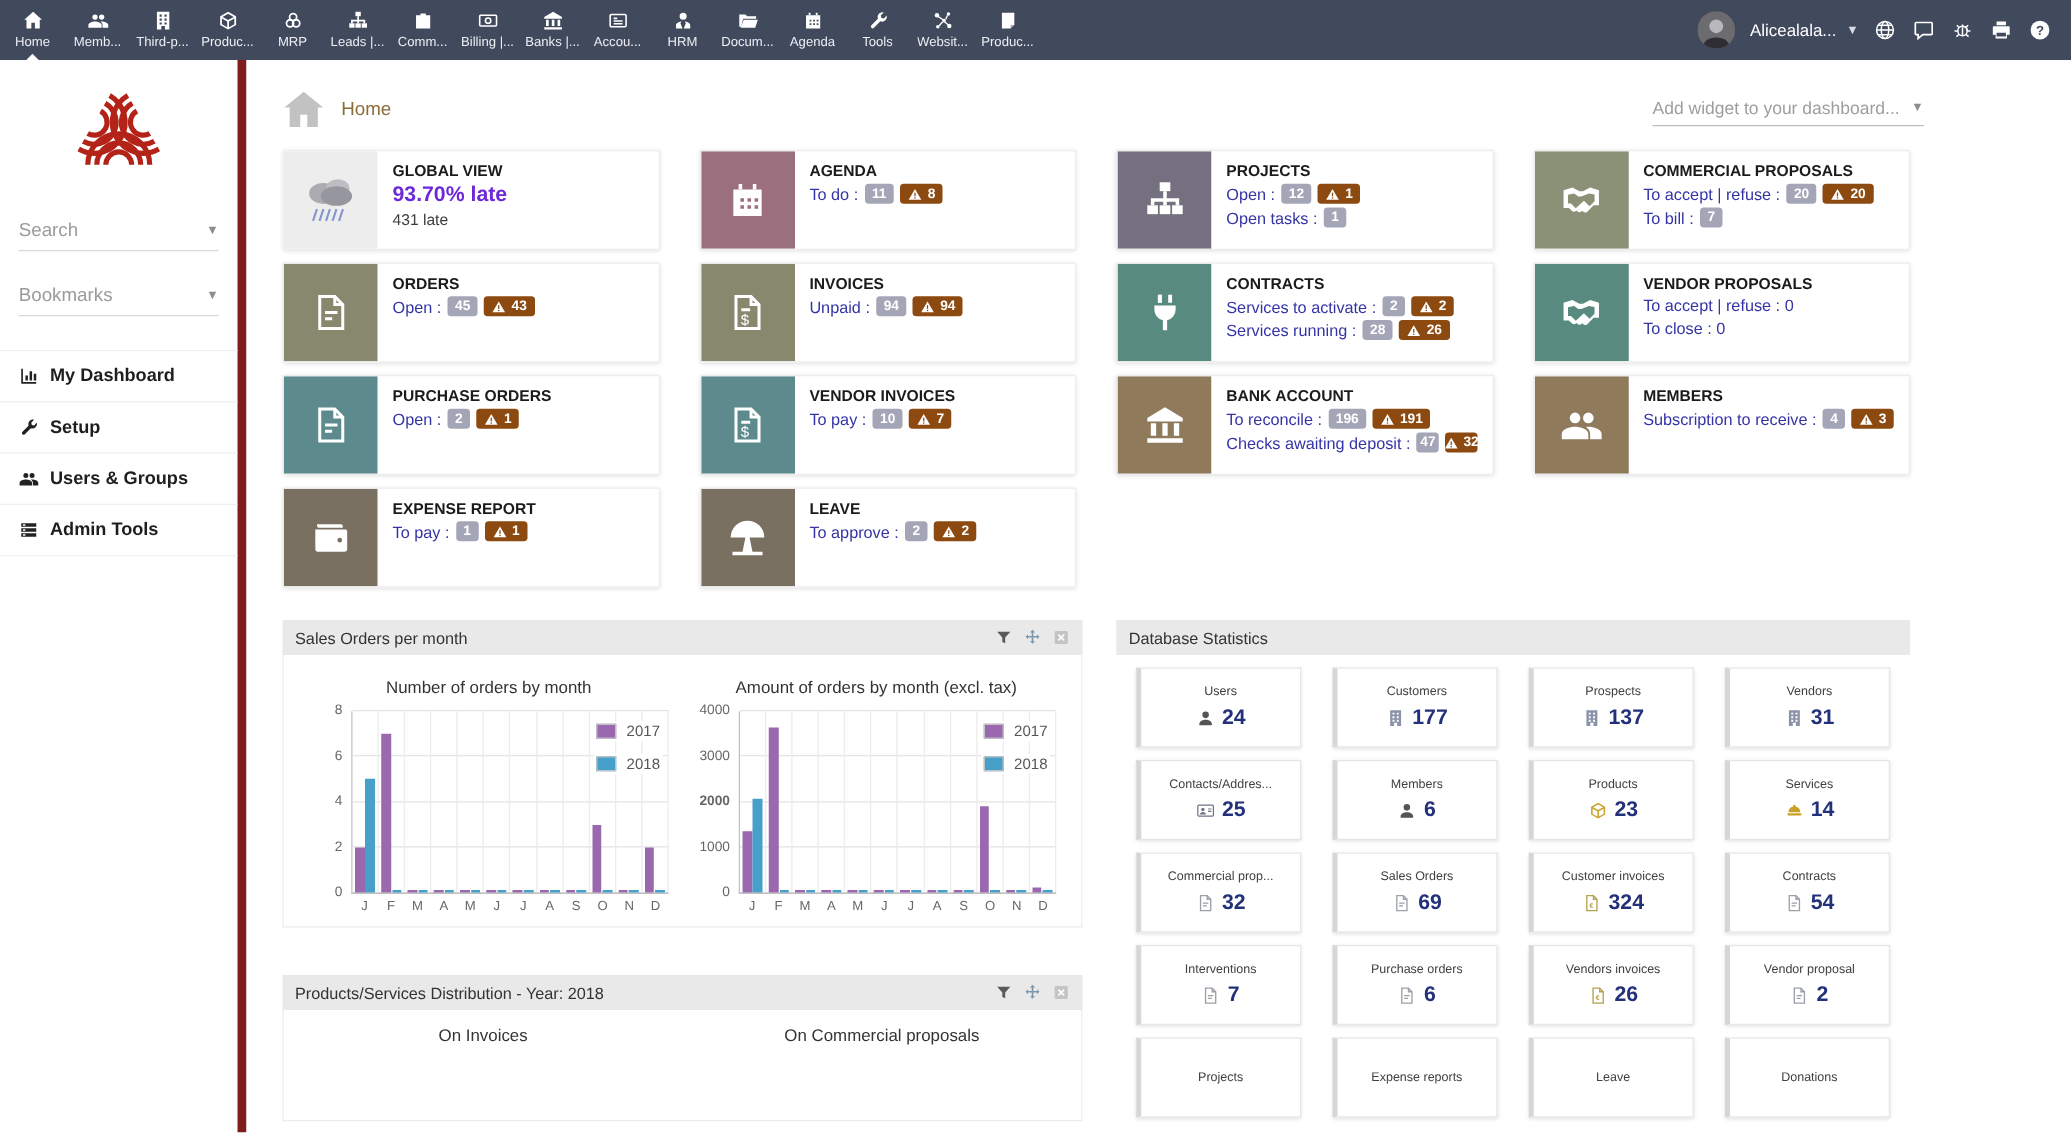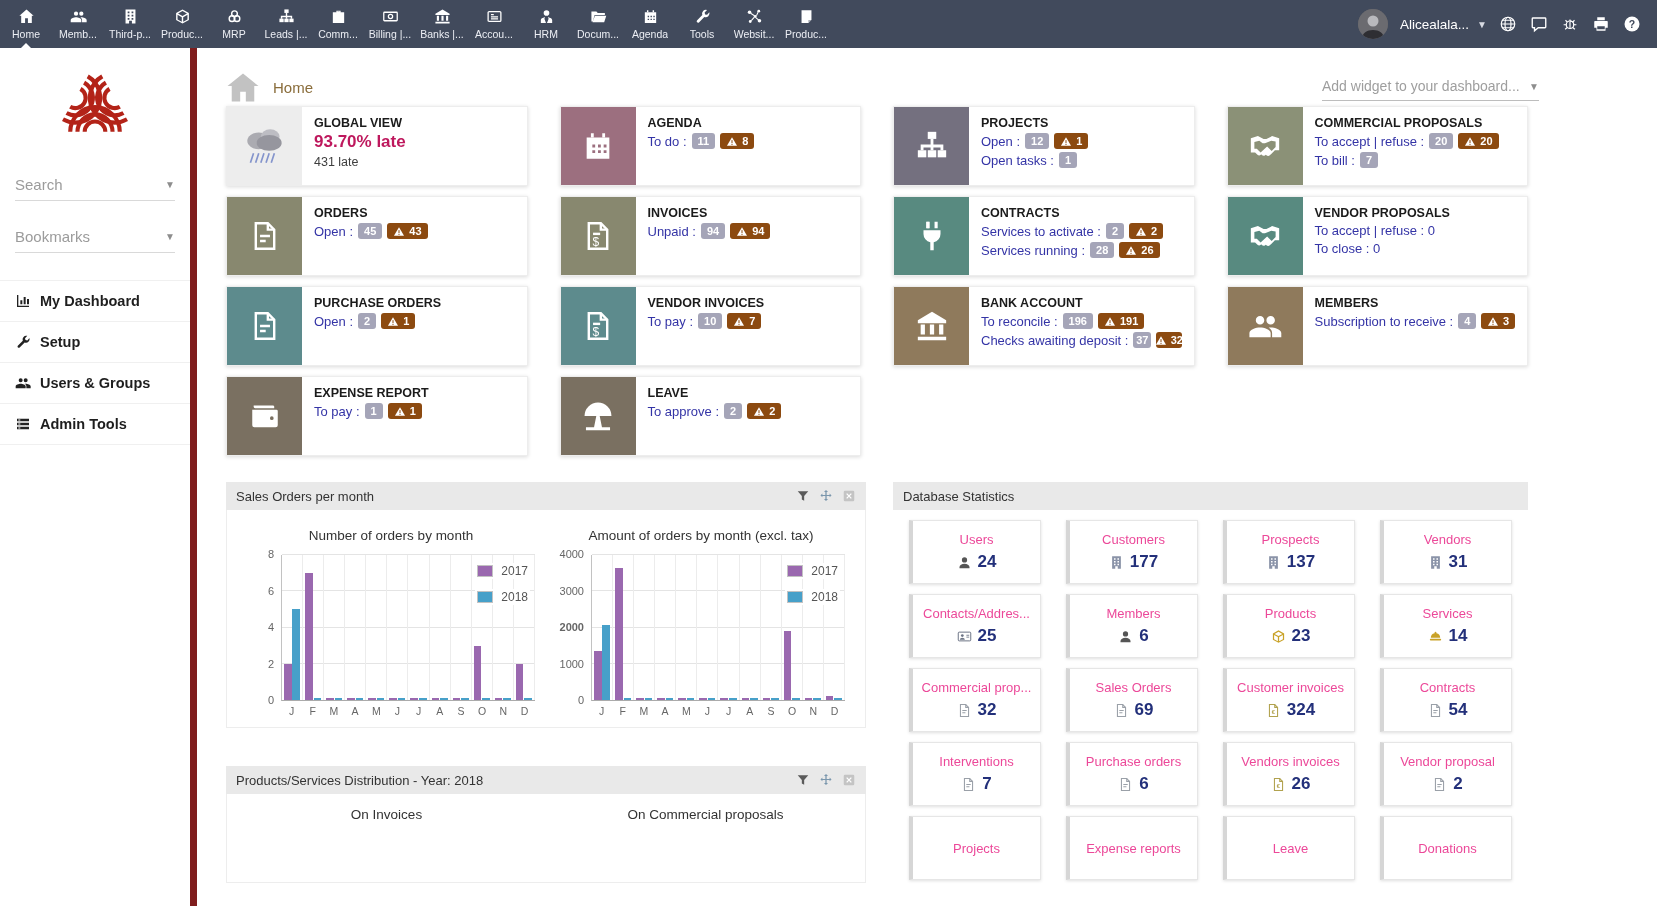--- a/index.html
+++ b/index.html
@@ -44,37 +44,37 @@
   
   .breadcrumb { display:flex; align-items:center; gap:13px; margin-top:20px; height:38px; }
   .breadcrumb-icon { color:#c2c2c2; display:flex; }
   .breadcrumb-icon svg { width:34px; height:31px; }
   .breadcrumb-label { font-size:15px; color:#8a6d3b; }
   .add-widget { position:absolute; top:30px; right:118px; width:217px; display:flex;
     justify-content:space-between; align-items:center; border-bottom:1px solid #bdbdbd;
     padding-bottom:6px; color:#9e9e9e; font-size:14px; cursor:pointer; }
 
   
-  .widgets { margin-top:0; width:1302px; display:grid; grid-template-columns:repeat(4,1fr); gap:10px 32px; }
+  .widgets { margin-top:14px; width:1302px; display:grid; grid-template-columns:repeat(4,1fr); gap:10px 32px; }
   .widget { height:80px; background:#fff; border:1px solid #ededed; box-shadow:0 1px 4px rgba(0,0,0,.15);
     display:flex; overflow:hidden; cursor:pointer; }
   .widget-iconbox { width:75px; flex:0 0 75px; display:flex; align-items:center; justify-content:center; color:#fff; }
   .widget-iconbox.weather { background:#ededed; }
   .widget-iconbox svg { width:34px; height:34px; }
   .widget-iconbox.weather svg { width:50px; height:42px; }
   .widget-body { padding:9px 12px; min-width:0; }
   .widget-title { font-size:12.5px; font-weight:bold; color:#1b1b1b; margin-bottom:2px; white-space:nowrap; }
   .widget-line { font-size:13px; color:#3434a6; display:flex; align-items:center; gap:5px; margin-top:3px; white-space:nowrap; }
   .badge { display:inline-flex; align-items:center; justify-content:center; min-width:16px; height:16px;
     padding:0 6px; border-radius:3px; font-size:11px; font-weight:bold; color:#fff; cursor:pointer; }
   .badge.count { background:#a5a5b8; }
   .badge.warn { background:#8c4a10; gap:4px; }
   .warn-tri { display:flex; }
   .warn-tri svg { width:12px; height:11px; }
-  .big-number { font-size:17px; font-weight:bold; color:#be185d; margin:2px 0 3px; }
+  .big-number { font-size:17px; font-weight:bold; color:#6d28d9; margin:2px 0 3px; }
   .sub-text { font-size:12.5px; color:#3e3e3e; }
 
   
   .bottom { display:flex; gap:27px; margin-top:26px; width:1302px; align-items:flex-start; }
   .left-col { width:640px; flex:0 0 640px; }
   .right-col { width:635px; flex:0 0 635px; }
   .panel-header { height:28px; background:#e9e9e9; display:flex; align-items:center; padding:0 10px;
     font-size:13px; color:#333; }
   .panel-title { flex:1; }
   .panel-icons { display:flex; gap:9px; align-items:center; }
@@ -101,21 +101,21 @@
   .products-panel { margin-top:38px; }
   .products-body { display:flex; border:1px solid #ededed; border-top:none; padding:13px 0 60px; }
   .products-col { flex:1; text-align:center; font-size:13.5px; color:#333; }
 
   
   .stats-body { padding:10px 16px; }
   .stats-grid { display:grid; grid-template-columns:repeat(4,1fr); gap:10px 25px; }
   .stat-card { background:#fff; border:1px solid #e6e6e6; border-left:4px solid #d6d6d6;
     box-shadow:0 1px 3px rgba(0,0,0,.13); height:64px; display:flex; flex-direction:column;
     align-items:center; justify-content:center; gap:5px; cursor:pointer; }
-  .stat-label { font-size:13px; color:#ec4899; white-space:nowrap; overflow:hidden; max-width:94%; }
+  .stat-label { font-size:10px; color:#404040; white-space:nowrap; overflow:hidden; max-width:94%; }
   .stat-value { display:flex; align-items:center; gap:6px; font-size:17px; font-weight:bold; color:#23307a; }
   .stat-value .s-icon { display:flex; }
   .stat-value svg { width:15px; height:15px; }
 </style>
 </head>
 <body>
 
 <div class="topbar">
   <div class="nav-items" id="nav-items">
       <div class="nav-item active">
@@ -691,21 +691,21 @@
                     <path fill="#fff" d="M12 2.5 23 21.5H1z"></path>
                     <rect x="10.9" y="9" width="2.2" height="6.5" fill="#8c4a10"></rect>
                     <circle cx="12" cy="18.2" r="1.4" fill="#8c4a10"></circle>
                   </svg>
                 </span>
                 <span>191</span>
               </span>
             </div>
             <div class="widget-line">
               <span>Checks awaiting deposit :</span>
-              <span class="badge count">37</span>
+              <span class="badge count">47</span>
               <span class="badge warn">
                 <span class="warn-tri">
                   <svg viewBox="0 0 24 24">
                     <path fill="#fff" d="M12 2.5 23 21.5H1z"></path>
                     <rect x="10.9" y="9" width="2.2" height="6.5" fill="#8c4a10"></rect>
                     <circle cx="12" cy="18.2" r="1.4" fill="#8c4a10"></circle>
                   </svg>
                 </span>
                 <span>32</span>
               </span>

